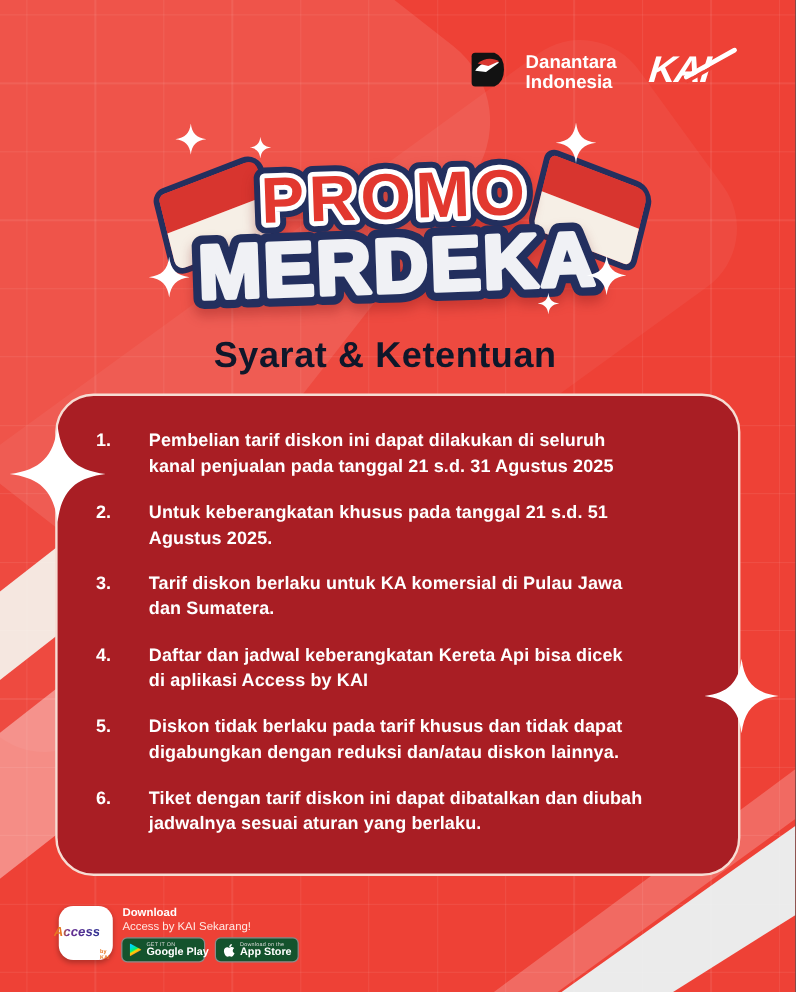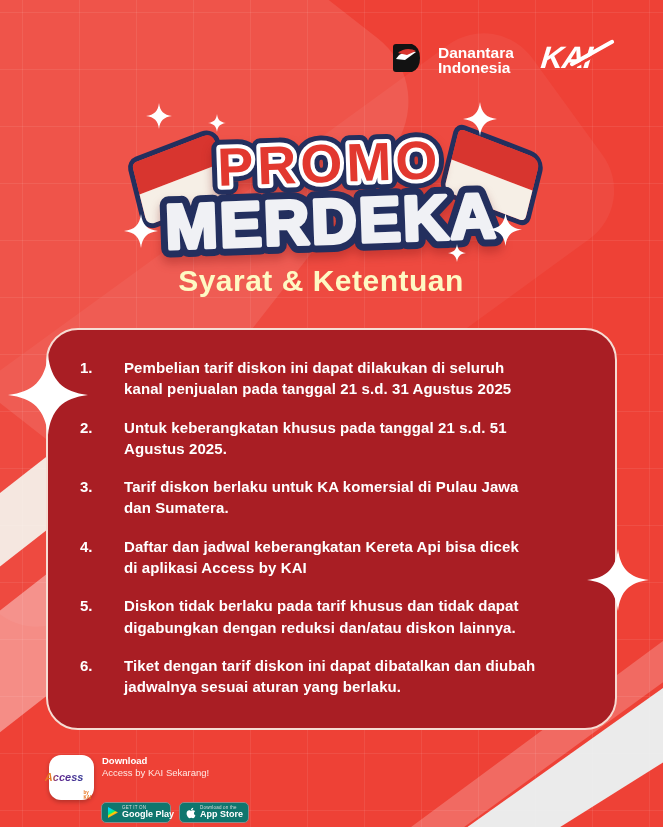--- a/index.html
+++ b/index.html
@@ -46,22 +46,22 @@
   
   .title-svg{position:absolute;left:0;top:94px;z-index:3;
     filter:drop-shadow(0 6px 5px rgba(130,20,20,0.35));}
   .flag{position:absolute;width:86px;height:64px;border:5px solid #232f5e;border-radius:10px 16px 10px 14px;
     z-index:2;}
   .flag .top{position:absolute;left:0;top:0;right:0;height:50%;background:#d8352f;border-radius:5px 9px 0 0;}
   .flag .bottom{position:absolute;left:0;bottom:0;right:0;height:50%;background:#f6efe6;border-radius:0 0 5px 8px;}
   .flag-left{left:132px;top:142px;transform:rotate(-14deg) skewY(-7deg);}
   .flag-right{left:444px;top:138px;transform:rotate(14deg) skewY(7deg);}
 
-  .heading{position:absolute;left:0;top:264px;width:642px;text-align:center;z-index:3;
-    font-size:30px;font-weight:800;color:#fef9c3;letter-spacing:.5px;}
+  .heading{position:absolute;left:0;top:280px;width:642px;text-align:center;z-index:3;
+    font-size:30px;font-weight:800;color:#0f172a;letter-spacing:.5px;}
 
   
   .spark{position:absolute;z-index:4;}
   .spark svg{display:block;width:100%;height:100%;}
 
   
   .terms-box{position:absolute;left:46px;top:328px;width:571px;height:402px;z-index:2;
     background:#a91e24;border:2px solid #f6ddd4;border-radius:32px;box-sizing:border-box;
     padding:27px 30px 0 32px;}
   .term-row{display:flex;margin-bottom:17px;color:#fff;}
@@ -73,22 +73,22 @@
   .app-icon{position:absolute;left:49px;top:755px;width:45px;height:45px;background:#fff;
     border-radius:12px;z-index:3;display:flex;flex-direction:row;align-items:center;justify-content:center;
     box-shadow:0 2px 4px rgba(0,0,0,0.25);}
   .app-icon .brand{font-size:11px;font-weight:800;font-style:italic;
     background:linear-gradient(90deg,#e87722 0 18%,#6d2d91 30%,#2e3192);
     -webkit-background-clip:text;background-clip:text;color:transparent;line-height:1;}
   .app-icon .sub{font-size:4.5px;font-weight:700;color:#e87722;align-self:flex-end;margin-right:7px;}
   .dl-label{position:absolute;left:102px;top:755px;font-size:9.5px;font-weight:800;color:#fff;z-index:3;}
   .dl-cta{position:absolute;left:102px;top:767px;font-size:9.5px;font-weight:500;color:#ffe9e4;z-index:3;}
   .badges{position:absolute;left:101px;top:781px;display:flex;gap:8px;z-index:3;}
-  .badge{width:70px;height:21px;background:#0f766e;border:1px solid #8b8b8b;border-radius:5px;
-    display:flex;align-items:center;gap:4px;padding:0 6px;box-sizing:border-box;cursor:pointer;margin-top:21px;}
+  .badge{width:70px;height:21px;background:#14532d;border:1px solid #8b8b8b;border-radius:5px;
+    display:flex;align-items:center;gap:4px;padding:0 6px;box-sizing:border-box;cursor:pointer;}
   .badge .txt{display:flex;flex-direction:column;justify-content:center;}
   .badge .small{font-size:4.5px;color:#ddd;letter-spacing:.2px;line-height:5px;}
   .badge .big{font-size:9px;font-weight:700;color:#fff;line-height:9.5px;white-space:nowrap;}
   .play-tri{width:10px;height:11px;flex:0 0 10px;
     clip-path:polygon(0 0,100% 50%,0 100%);
     background:linear-gradient(150deg,#00d5ff 18%,#00f076 45%,#ffd400 55%,#ff3a44 85%);}
   .apple{width:10px;height:12px;flex:0 0 10px;}
 </style>
 </head>
 <body>

